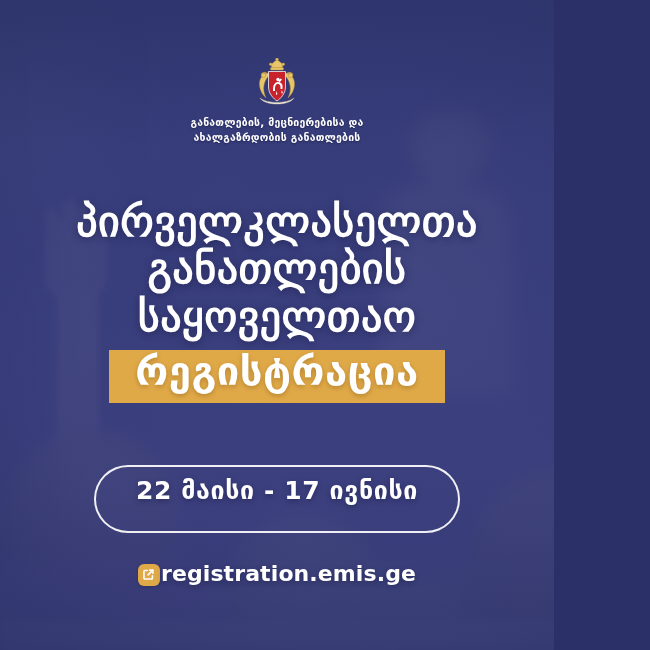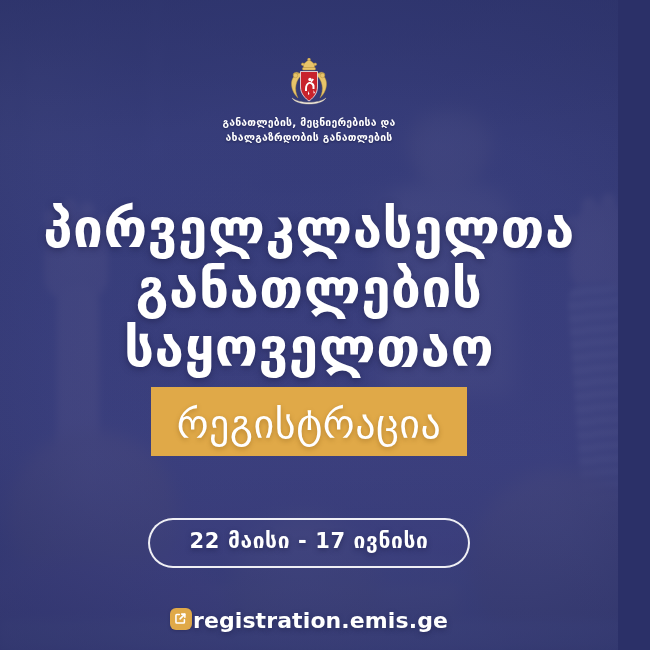--- a/index.html
+++ b/index.html
@@ -2,21 +2,21 @@
 <html><head>
 <meta charset="utf-8">
 <style>
   html, body {
     margin: 0;
     padding: 0;
     background: #2b3068;
   }
   .poster {
     position: relative;
-    width: 618px;
+    width: 554px;
     height: 650px;
     overflow: hidden;
     font-family: "DejaVu Sans", "Liberation Sans", sans-serif;
     background: #ef4444;
     user-select: none;
   }
 
   
   .photo {
     position: absolute;
@@ -241,68 +241,69 @@
     text-shadow: 0 1px 2px rgba(20,22,60,.6);
   }
   .ministry-text span { display: block; }
 
   
   .headline {
     margin-top: 54px;
     text-align: center;
     color: #ffffff;
     font-weight: 700;
-    font-size: 53px;
+    font-size: 42px;
     line-height: 1.12;
     letter-spacing: .5px;
     text-shadow: 0 2px 7px rgba(25,28,70,.55);
+    font-family: Liberation Serif, serif;
   }
   .headline .ln { display: block; }
 
   
   .highlight-wrap {
     margin-top: 9px;
     display: flex;
     justify-content: center;
   }
   .highlight {
     background: #e0a948;
     color: #ffffff;
-    font-weight: 400;
+    font-weight: 700;
     font-size: 40px;
     line-height: 1;
-    padding: 17px 26px 12px 26px;
+    padding: 1px 26px 12px 26px;
     letter-spacing: .5px;
     text-shadow: 0 2px 5px rgba(120,78,16,.40);
   }
 
   
   .pill-wrap {
     margin-top: 62px;
     display: flex;
     justify-content: center;
   }
   .pill {
     border: 2px solid rgba(255,255,255,.92);
     border-radius: 999px;
-    padding: 11px 40px 14px 40px;
+    padding: 11px 40px 28px 40px;
     color: #ffffff;
     font-weight: 700;
-    font-size: 21px;
+    font-size: 25px;
     line-height: 1;
     letter-spacing: .6px;
     text-shadow: 0 2px 5px rgba(25,28,70,.5);
     background: rgba(70,74,140,.12);
   }
 
   
   .url-row {
-    margin-top: 40px;
-    display: flex;
-    align-items: flex-start;
+    margin-top: 28px;
+    display: flex;
+    align-items: flex-end;
     justify-content: center;
     gap: 1px;
   }
   .link-badge {
     width: 22px; height: 22px;
     border-radius: 6px;
     background: #e0a948;
     display: flex;
     align-items: center;
     justify-content: center;

